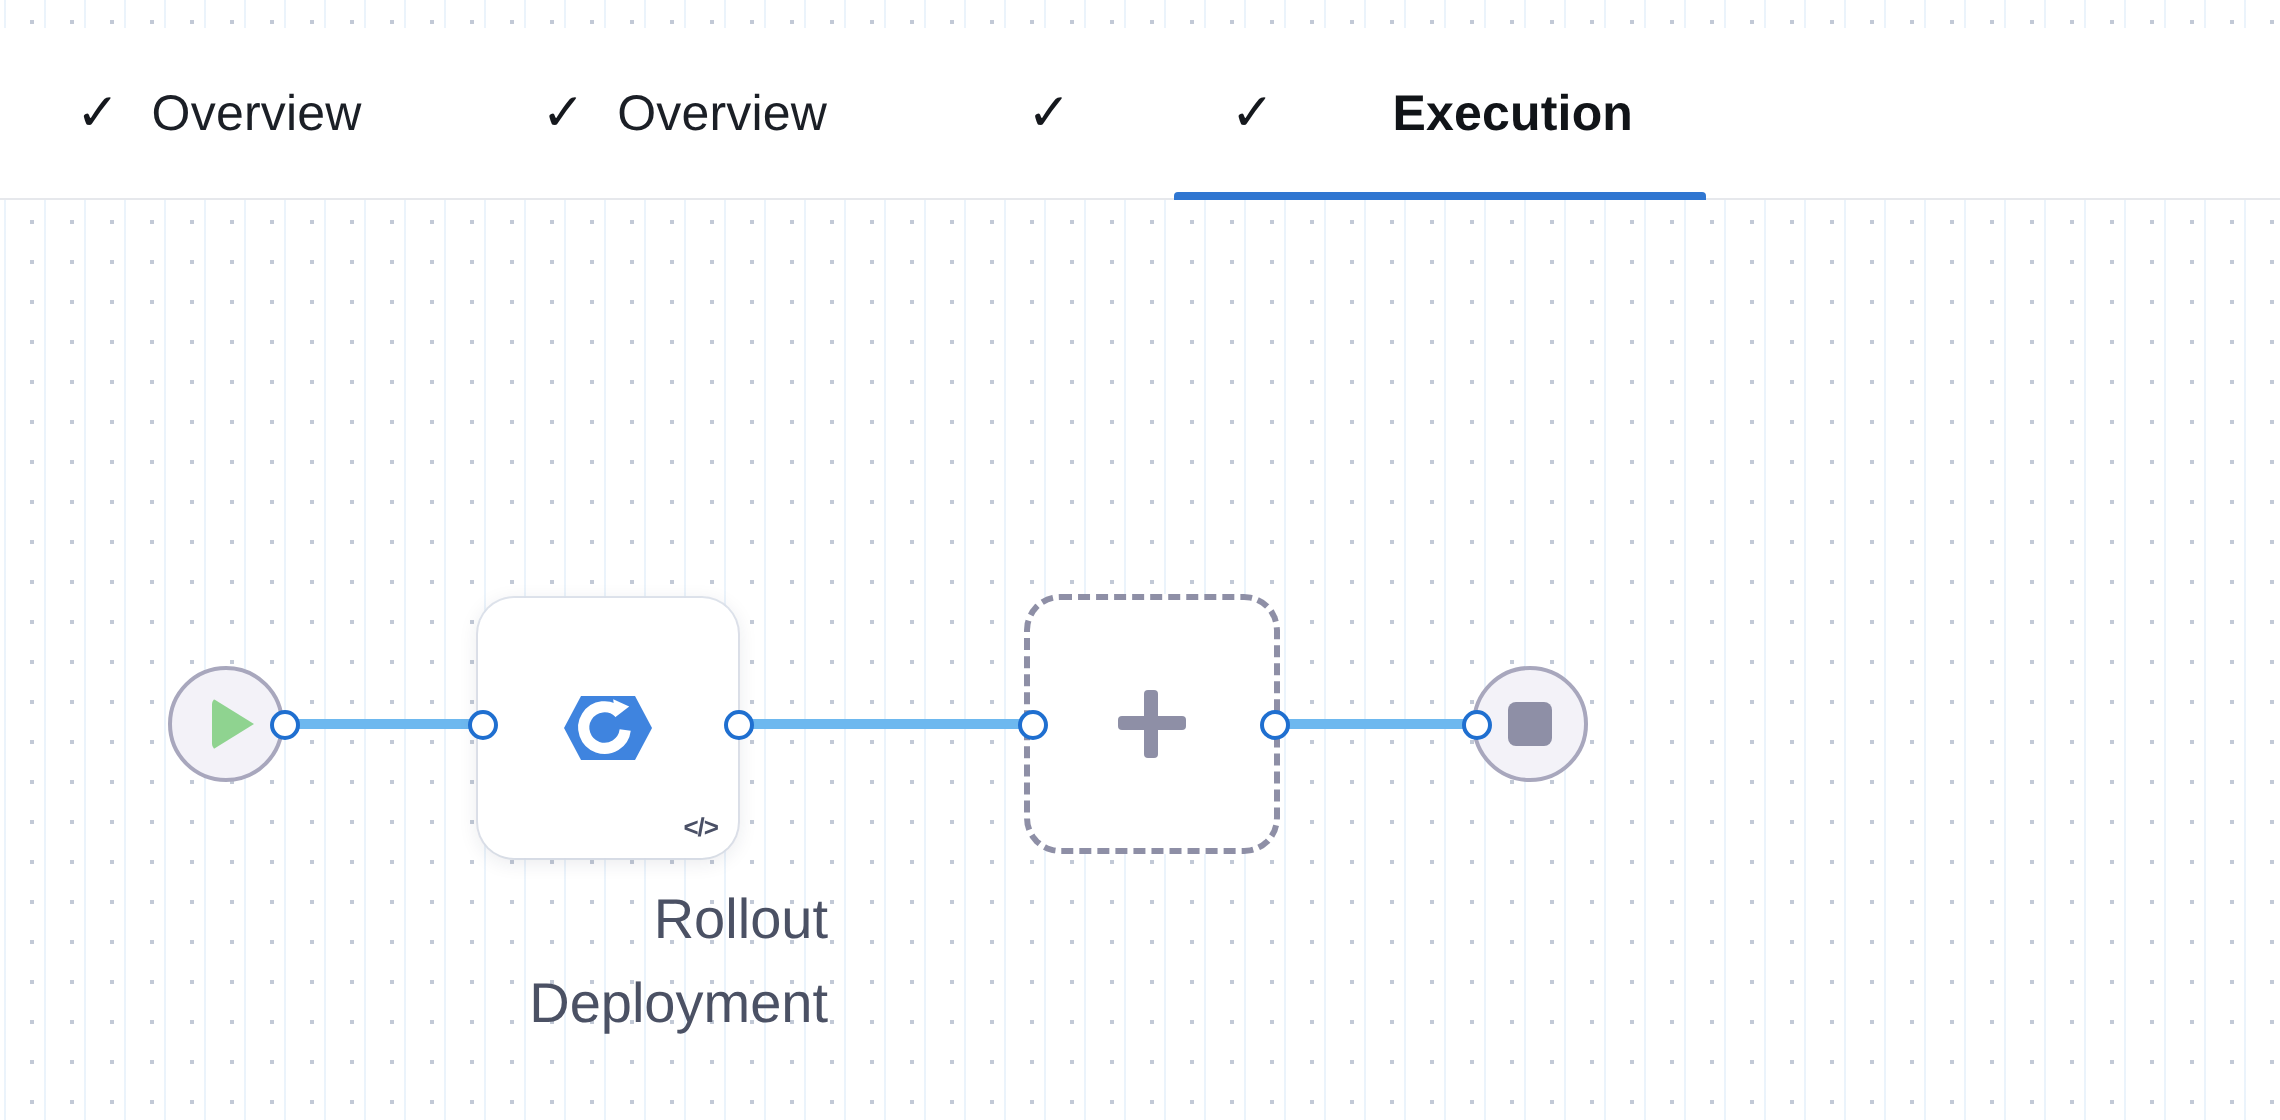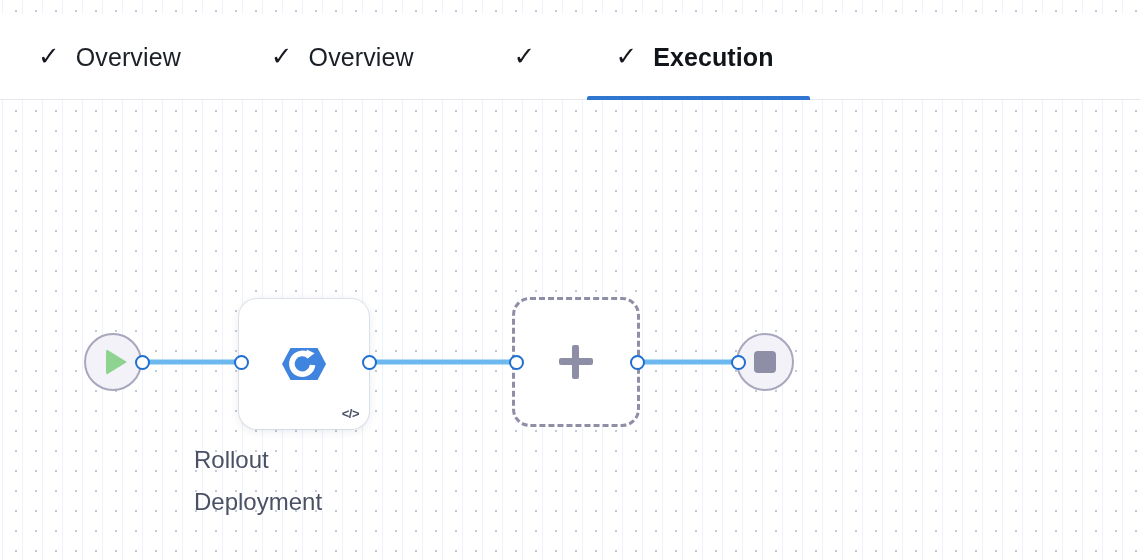--- a/index.html
+++ b/index.html
@@ -72,20 +72,21 @@
     font-size: 25px;
     color: #1b1f26;
     font-weight: 400;
     letter-spacing: 0.1px;
     white-space: nowrap;
   }
 
   .tab.active .tab-label {
     font-weight: 700;
     color: #111418;
+    margin-left: 43px;
   }
 
   .tab .underline {
     position: absolute;
     left: 0;
     right: 0;
     bottom: 0;
     height: 4px;
     background: transparent;
     border-radius: 2px 2px 0 0;
@@ -212,23 +213,23 @@
     position: absolute;
     background: #8e8fa6;
     border-radius: 2px;
   }
   .plus::before { left: 0; top: 13px; width: 34px; height: 7px; }
   .plus::after  { top: 0; left: 13px; height: 34px; width: 7px; }
 
   
   .node-label {
     position: absolute;
-    text-align: left;
+    text-align: right;
     color: #4b5164;
-    font-size: 24px;
+    font-size: 28px;
     line-height: 42px;
     font-weight: 400;
     white-space: pre-line;
     user-select: none;
   }
 
   #label-rollout { left: 194px; top: 339px; width: 220px; }
   #label-addstep { left: 486px; top: 339px; width: 180px; color: #5a607a; }
 
   

